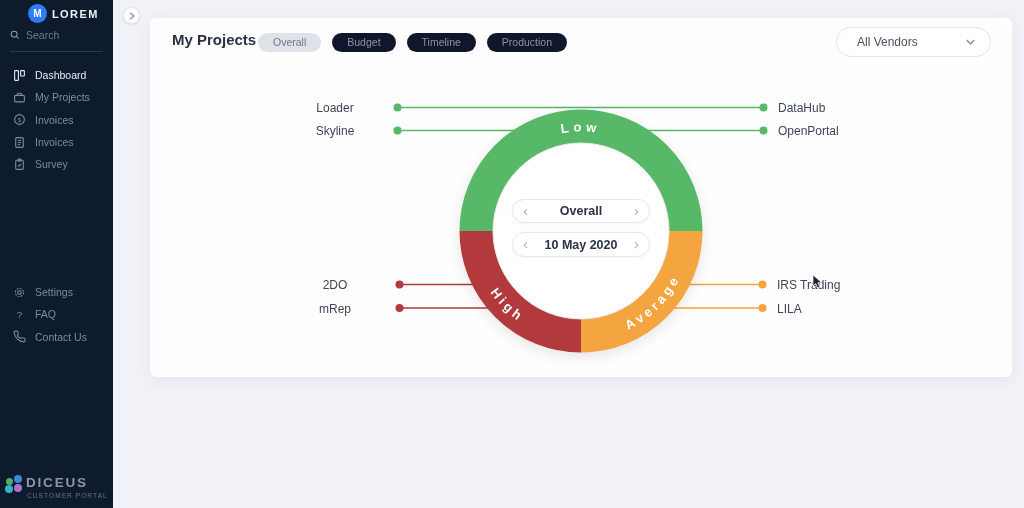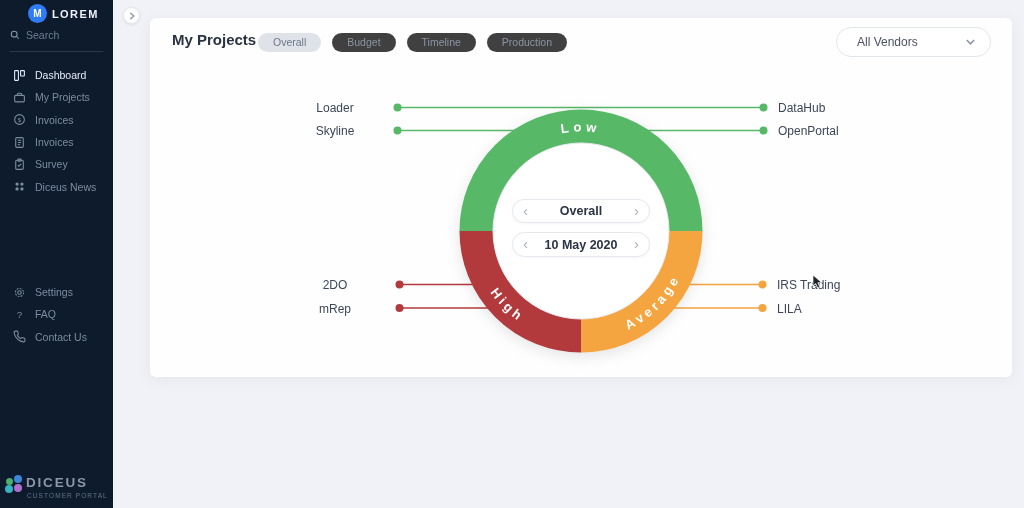--- a/index.html
+++ b/index.html
@@ -25,21 +25,21 @@
   .diceus-dots { position:absolute; left:0; top:3px; width:17px; height:18px; }
   .dd { position:absolute; border-radius:50%; }
   .diceus-name { position:absolute; left:21px; top:3px; color:#8b96a9; font-size:13.5px; font-weight:600; letter-spacing:1.8px; }
   .diceus-sub { position:absolute; left:22px; top:20px; color:#66748a; font-size:6.5px; letter-spacing:1.1px; }
 
   
   .collapse-btn { position:absolute; left:123px; top:7px; width:17px; height:17px; border-radius:50%; background:#fff; border:1px solid #e4e6ec; box-shadow:0 1px 3px rgba(60,70,110,.12); display:flex; align-items:center; justify-content:center; z-index:6; }
   .card { position:absolute; left:150px; top:18px; width:862px; height:359px; background:#fefeff; border-radius:6px; box-shadow:0 3px 14px rgba(70,80,120,.07); z-index:1; }
   .page-title { position:absolute; left:172px; top:31px; font-size:15px; font-weight:700; color:#2a3342; z-index:3; }
   .tabs { position:absolute; left:258px; top:33px; display:flex; gap:11px; z-index:3; }
-  .tab { height:19px; line-height:19px; padding:0 15px; border-radius:10px; background:#404040; color:#8b94a4; font-size:10.5px; }
+  .tab { height:19px; line-height:19px; padding:0 15px; border-radius:10px; background:#0f172a; color:#8b94a4; font-size:10.5px; }
   .tab.active { background:#dfe2e9; color:#6d7788; }
   .vendor-select { position:absolute; left:836px; top:27px; width:155px; height:30px; background:#fff; border:1px solid #e3e5ec; border-radius:17px; display:flex; align-items:center; z-index:3; }
   .vendor-select span { margin-left:20px; font-size:12px; color:#4a5260; flex:1; }
   .vendor-select svg { margin-right:15px; }
 
   
   .chart-svg { position:absolute; left:0; top:0; z-index:2; pointer-events:none; }
   .arcring { filter:drop-shadow(0 4px 7px rgba(0,0,0,.10)); }
   .arc-label { font-size:13px; font-weight:700; fill:#ffffff; }
   .lbl { position:absolute; font-size:12px; color:#3d4657; z-index:3; }
@@ -100,29 +100,20 @@
         <span>Invoices</span>
       </div>
       <div class="nav-item">
         <svg width="13" height="13" viewBox="0 0 24 24" fill="none" stroke="currentColor" stroke-width="2">
             <rect x="5" y="4" width="14" height="17" rx="2"></rect>
             <rect x="9" y="2" width="6" height="4" rx="1"></rect>
             <path d="M9 13l2 2 4-4"></path>
           </svg>
         <span>Survey</span>
       </div>
-      <div class="nav-item">
-        <svg width="13" height="13" viewBox="0 0 24 24" fill="currentColor">
-            <circle cx="7.5" cy="7.5" r="3"></circle>
-            <circle cx="16.5" cy="7.5" r="3"></circle>
-            <circle cx="7.5" cy="16.5" r="3"></circle>
-            <circle cx="16.5" cy="16.5" r="3"></circle>
-          </svg>
-        <span>Diceus News</span>
-      </div>
     </nav>
 
 
     <nav class="nav2">
       <div class="nav-item">
         <svg width="13" height="13" viewBox="0 0 24 24" fill="none" stroke="currentColor" stroke-width="2">
             <circle cx="12" cy="12" r="3.2"></circle>
             <circle cx="12" cy="12" r="7.5" stroke-dasharray="3.4 2.4"></circle>
           </svg>
         <span>Settings</span>

